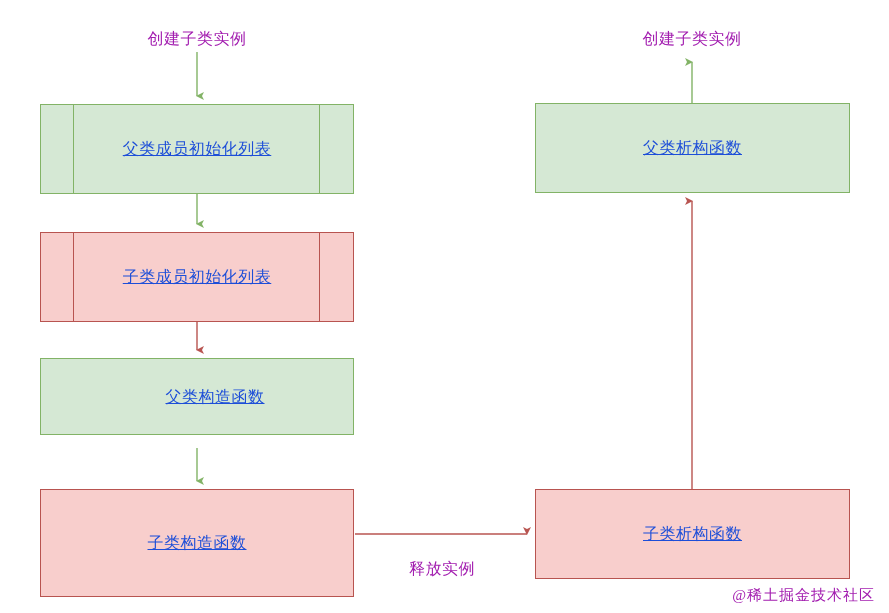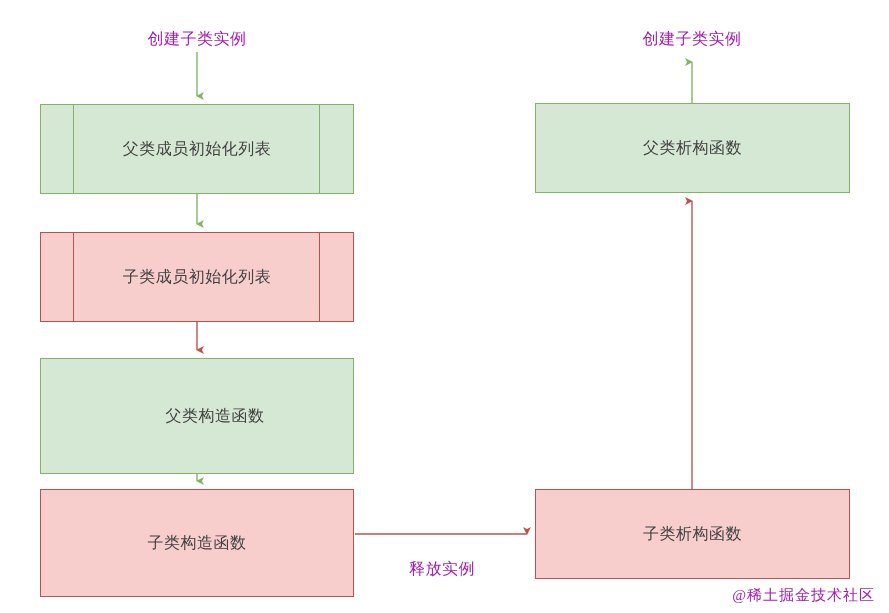--- a/index.html
+++ b/index.html
@@ -17,23 +17,24 @@
     background: #ffffff;
     overflow: hidden;
   }
   .node {
     position: absolute;
     box-sizing: border-box;
     display: flex;
     align-items: center;
     justify-content: center;
     font-size: 16px;
-    color: #404040;
+    color: #1d4ed8;
     letter-spacing: 0.5px;
     line-height: 1;
+    text-decoration: underline;
   }
   .node.green {
     background: #d5e8d4;
     border: 1px solid #82b366;
   }
   .node.red {
     background: #f8cecc;
     border: 1px solid #b85450;
   }
   
@@ -150,21 +151,21 @@
     <span class="divider" style="left:278px;"></span>
     <span class="label">父类成员初始化列表</span>
   </div>
 
   <div class="node red" style="left:40px; top:232px; width:314px; height:90px;">
     <span class="divider" style="left:32px;"></span>
     <span class="divider" style="left:278px;"></span>
     <span class="label">子类成员初始化列表</span>
   </div>
 
-  <div class="node green" style="left:40px; top:358px; width:314px; height:116px;padding-left:36px;">
+  <div class="node green" style="left:40px; top:358px; width:314px; height:77px;padding-left:36px;">
     <span class="label">父类构造函数</span>
   </div>
 
   <div class="node red" style="left:40px; top:489px; width:314px; height:108px;">
     <span class="label">子类构造函数</span>
   </div>
 
   <div class="node green" style="left:535px; top:103px; width:315px; height:90px;">
     <span class="label">父类析构函数</span>
   </div>

